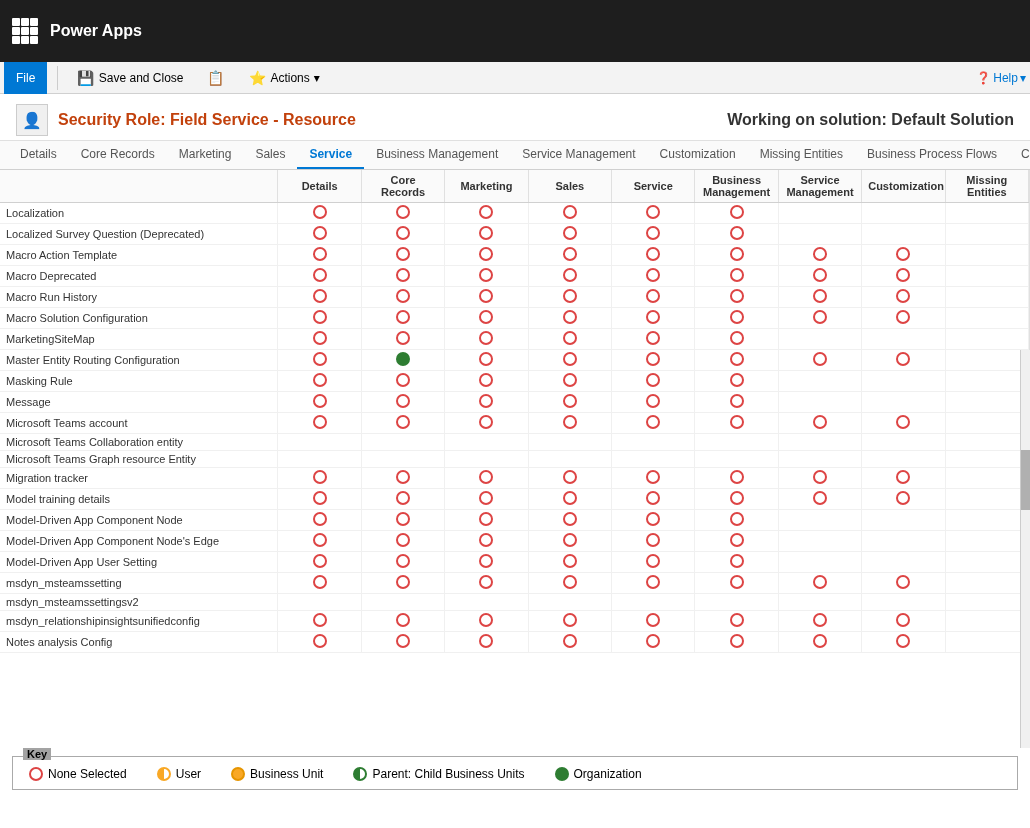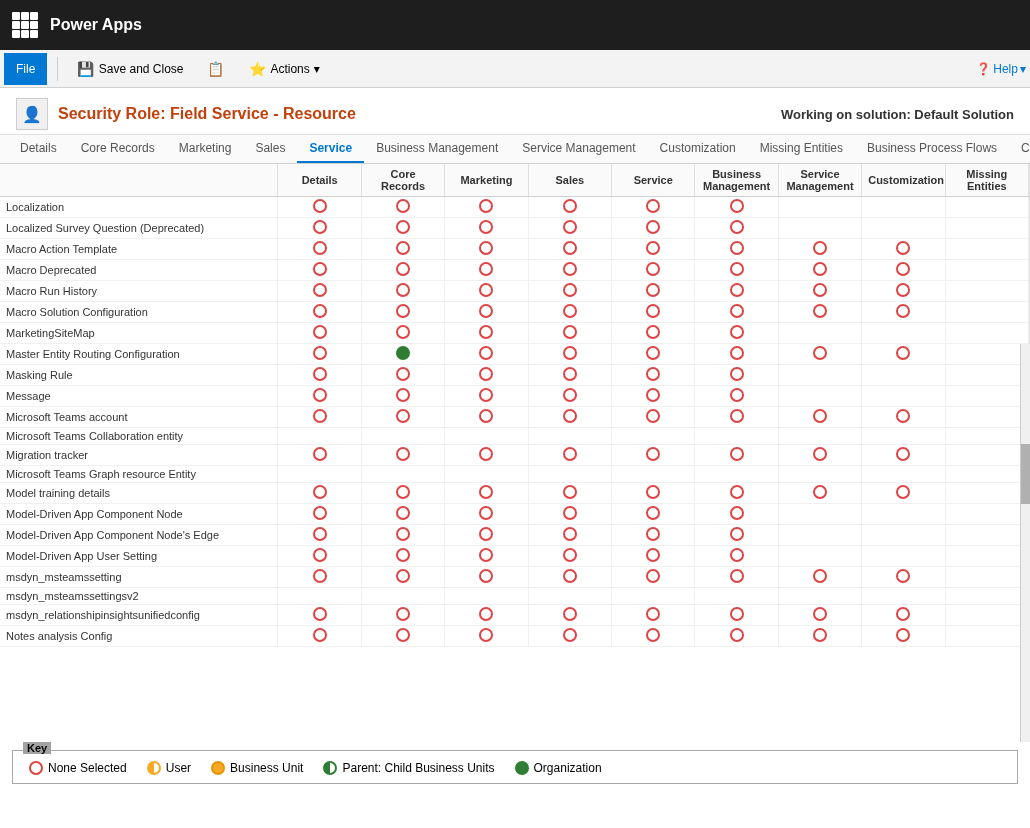--- a/index.html
+++ b/index.html
@@ -1,37 +1,37 @@
 <!DOCTYPE html>
 <html><head>
   <meta charset="utf-8">
   <style>
     * { box-sizing: border-box; margin: 0; padding: 0; }
     body { font-family: 'Segoe UI', Arial, sans-serif; font-size: 12px; background: #fff; width: 1030px; height: 828px; overflow: hidden; }
 
     
     .top-bar {
       background: #1e1e1e;
-      height: 50px;
+      height: 62px;
       display: flex;
       align-items: center;
       padding: 0 12px;
       gap: 12px;
     }
     .waffle-icon {
       width: 26px; height: 26px;
       display: grid; grid-template-columns: repeat(3,8px); grid-template-rows: repeat(3,8px); gap: 1px;
     }
     .waffle-icon span { background: #fff; border-radius: 1px; }
     .app-title { color: #fff; font-size: 16px; font-weight: 600; }
 
     
     .command-bar {
       background: #f3f3f3;
-      height: 38px;
+      height: 32px;
       display: flex;
       align-items: center;
       padding: 0 4px;
       border-bottom: 1px solid #d0d0d0;
       gap: 6px;
     }
     .cmd-file-btn {
       background: #0078d4;
       color: #fff;
       padding: 4px 12px;
@@ -71,21 +71,21 @@
     }
     .page-header-left { display: flex; align-items: center; gap: 10px; }
     .header-icon {
       width: 32px; height: 32px;
       background: #f0f0f0;
       border: 1px solid #ccc;
       display: flex; align-items: center; justify-content: center;
       font-size: 16px;
     }
     .page-title { font-size: 16px; font-weight: 700; color: #c2410c; }
-    .working-on { font-size: 13px; color: #555; }
+    .working-on { font-size: 16px; color: #555; }
     .working-on strong { color: #333; }
 
     
     .tabs {
       display: flex;
       border-bottom: 1px solid #d0d0d0;
       background: #fafafa;
       padding: 0 8px;
       overflow: hidden;
     }
@@ -171,21 +171,21 @@
       padding: 10px 16px 8px 16px;
     }
     .key-label {
       position: absolute;
       top: -9px; left: 10px;
       background: #a3a3a3;
       padding: 0 4px;
       font-size: 11px;
       font-weight: 600;
     }
-    .key-items { display: flex; align-items: center; gap: 20px; }
+    .key-items { display: flex; align-items: center; gap: 30px; }
 
     
     .outer-scroll {
       position: absolute;
       right: 0;
       top: 180px;
       width: 10px;
       height: 400px;
       background: #f0f0f0;
       border-left: 1px solid #ccc;
@@ -418,41 +418,41 @@
             <td></td>
             <td></td>
             <td></td>
             <td></td>
             <td></td>
             <td></td>
             <td></td>
             <td></td>
           </tr>
           <tr>
+            <td>Microsoft Teams Graph resource Entity</td>
+            <td></td>
+            <td></td>
+            <td></td>
+            <td></td>
+            <td></td>
+            <td></td>
+            <td></td>
+            <td></td>
+            <td></td>
+          </tr>
+          <tr>
             <td>Migration tracker</td>
             <td><span class="circle-empty"></span></td>
             <td><span class="circle-empty"></span></td>
             <td><span class="circle-empty"></span></td>
             <td><span class="circle-empty"></span></td>
             <td><span class="circle-empty"></span></td>
             <td><span class="circle-empty"></span></td>
             <td><span class="circle-empty"></span></td>
             <td><span class="circle-empty"></span></td>
-            <td></td>
-          </tr>
-          <tr>
-            <td>Microsoft Teams Graph resource Entity</td>
-            <td></td>
-            <td></td>
-            <td></td>
-            <td></td>
-            <td></td>
-            <td></td>
-            <td></td>
-            <td></td>
             <td></td>
           </tr>
           <tr>
             <td>Model training details</td>
             <td><span class="circle-empty"></span></td>
             <td><span class="circle-empty"></span></td>
             <td><span class="circle-empty"></span></td>
             <td><span class="circle-empty"></span></td>
             <td><span class="circle-empty"></span></td>
             <td><span class="circle-empty"></span></td>

